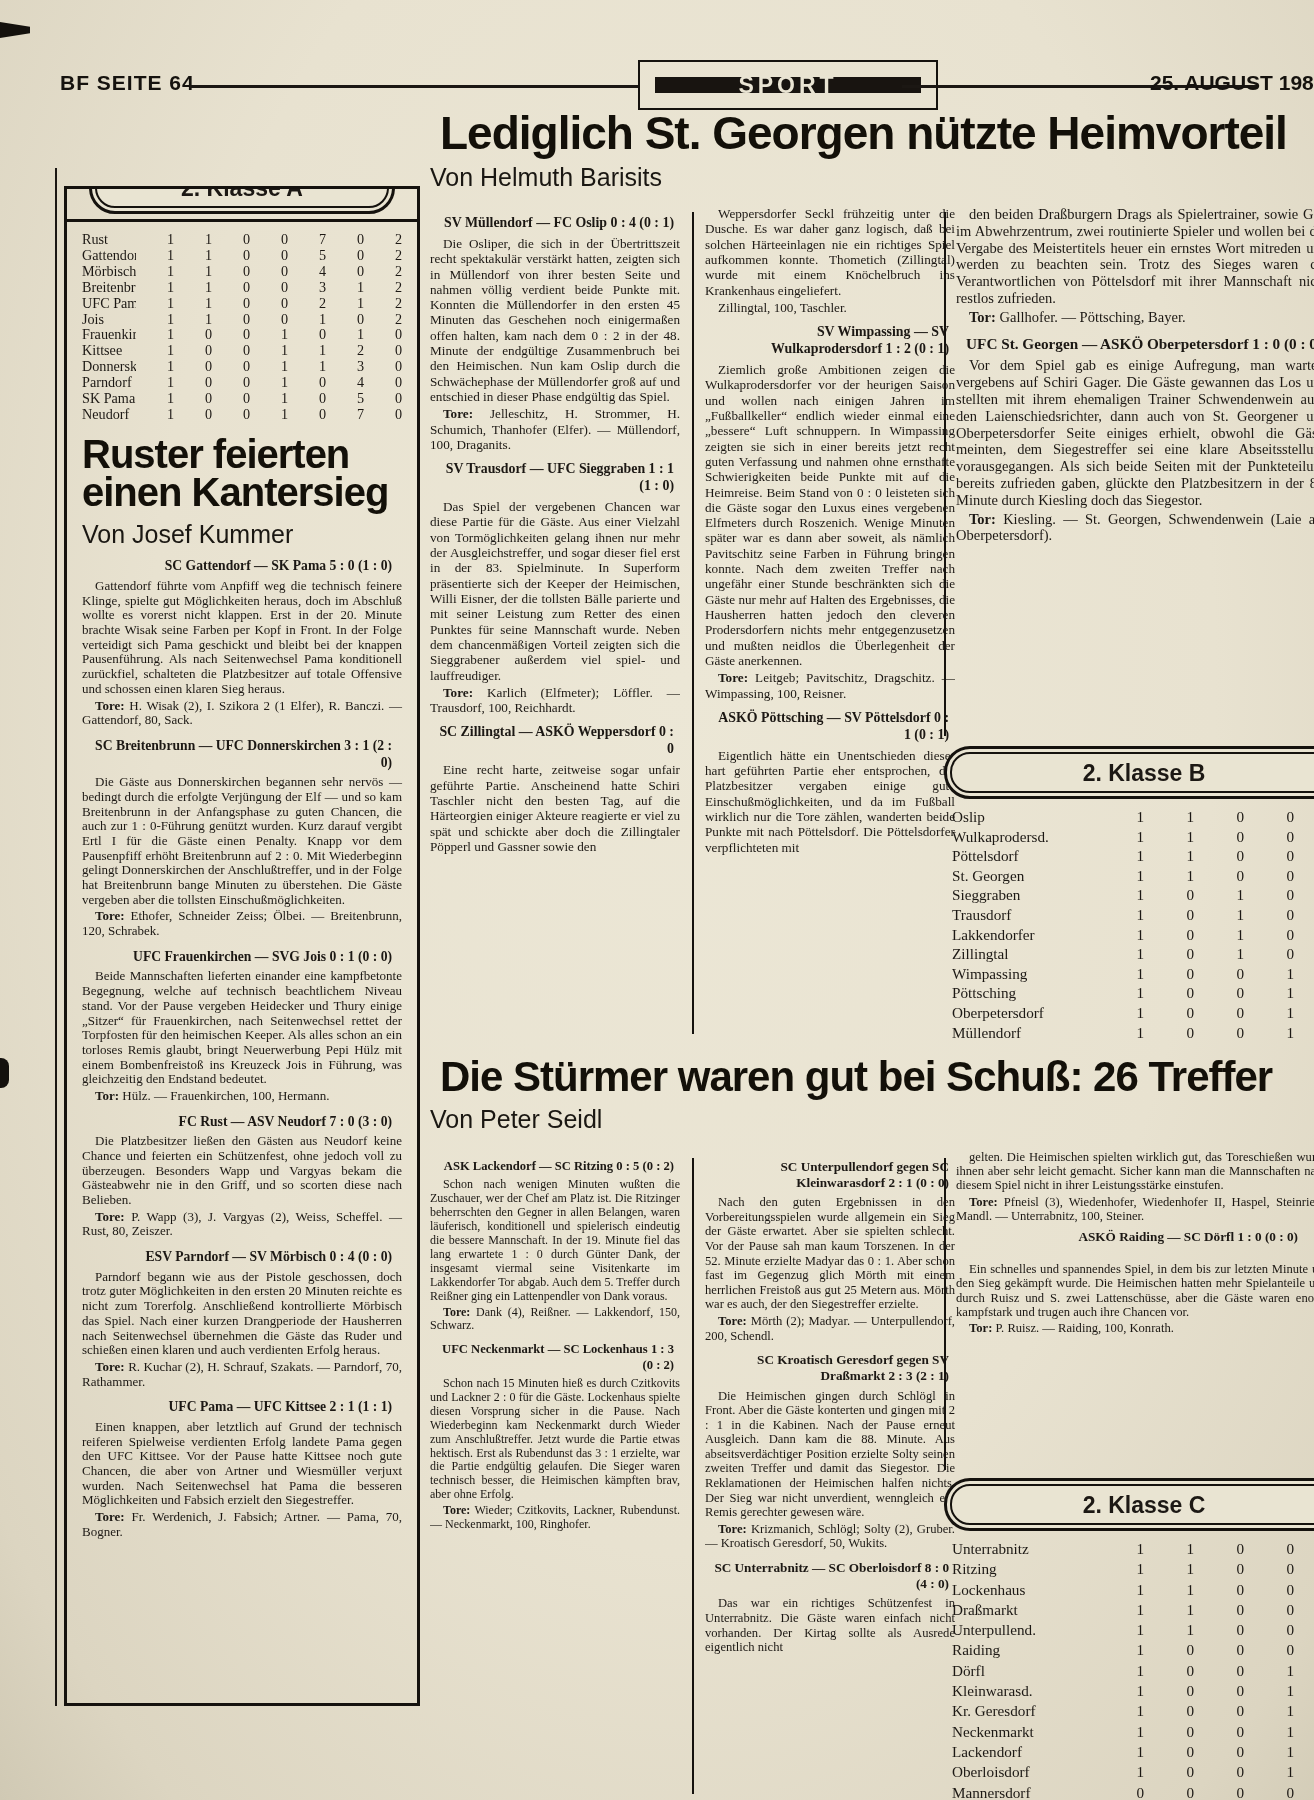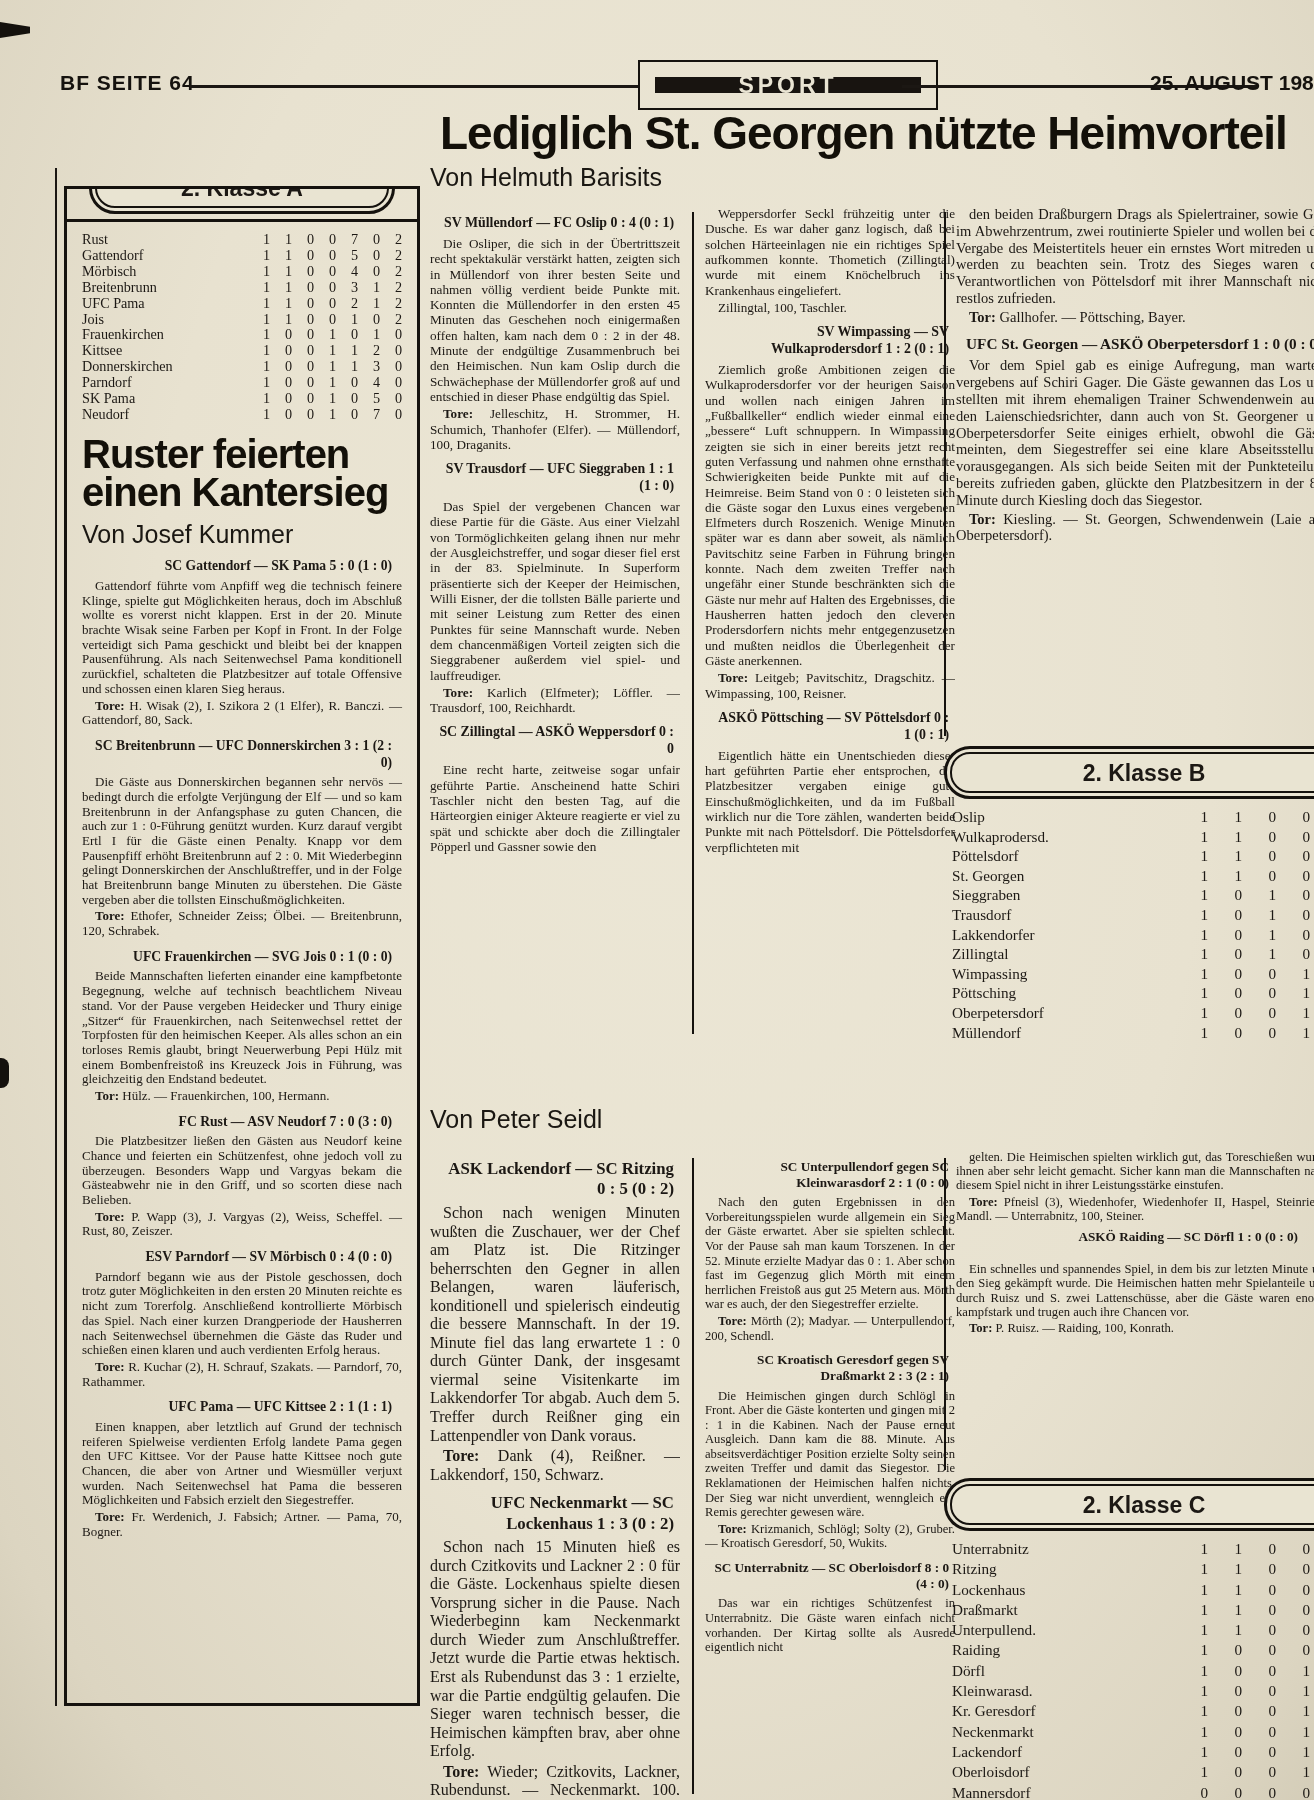--- a/index.html
+++ b/index.html
@@ -23,21 +23,21 @@
   .left-outer-line{left:55px;top:168px;width:2px;height:1538px;}
   .left-box{left:64px;top:186px;width:356px;height:1520px;border:3px solid #15120e;box-sizing:border-box;
     padding:0 15px 6px;overflow:hidden;}
   .pill{border:3px solid #15120e;border-radius:26px;padding:3px;background:#e9e4d2;box-sizing:border-box;}
   .pill-in{border:2px solid #15120e;border-radius:20px;text-align:center;
     font:bold 23px/1 "Liberation Sans",sans-serif;padding:8px 0 6px;}
   .pill-a{width:306px;margin:-28px auto 0;position:relative;z-index:2;}
   .under-line{height:3px;background:#15120e;margin:5px -18px 10px;}
   
   .tbl{font-family:"Liberation Serif","DejaVu Serif",serif;}
-  .trow{display:flex;align-items:flex-start;}
+  .trow{display:flex;align-items:flex-start;gap:16px;}
   .tname{flex:1 1 auto;white-space:nowrap;overflow:hidden;}
   .tnum{width:22px;text-align:right;flex:0 0 auto;}
   .tbl-a .trow{line-height:15.9px;font-size:14.2px;}
   .tbl-a{margin-bottom:8px;}
   .tbl-b .trow{line-height:19.6px;font-size:15.2px;}
   .tbl-c .trow{line-height:20.3px;font-size:15.2px;}
   .tbl-b .tnum,.tbl-c .tnum{width:34px;}
   .bbox{left:944px;top:746px;width:400px;}
   .cbox{left:944px;top:1478px;width:400px;}
   .bbox .tbl,.cbox .tbl{margin-top:8px;padding-left:8px;}
@@ -48,21 +48,21 @@
     white-space:nowrap;margin:16px;}
   .hl1{left:424px;top:94px;font-size:46px;line-height:1;}
   .hl2{left:424px;top:1040px;font-size:42px;line-height:1;}
   .by1{left:430px;top:162px;}
   .by2{left:430px;top:1104px;}
   
   .col{position:absolute;overflow:hidden;}
   .colA{left:430px;top:206px;width:250px;height:835px;font-size:13.2px;}
   .colB{left:705px;top:206px;width:250px;height:835px;font-size:13.2px;}
   .colC{left:956px;top:206px;width:372px;height:534px;font-size:14.5px;}
-  .colD{left:430px;top:1150px;width:250px;height:645px;font-size:16px;}
+  .colD{left:430px;top:1150px;width:250px;height:645px;font-size:12px;}
   .colE{left:705px;top:1150px;width:250px;height:648px;font-size:12.6px;}
   .colF{left:956px;top:1150px;width:372px;height:326px;font-size:12.6px;}
   .vrule{width:2px;background:#15120e;}
   .vr1{left:692px;top:212px;height:822px;}
   .vr2{left:944px;top:212px;height:524px;}
   .vr3{left:692px;top:1158px;height:636px;}
   .vr4{left:944px;top:1158px;height:312px;}
   
   .para{margin:0 0 2px;text-indent:13px;text-align:justify;line-height:1.16;}
   .colF .para,#left-sections .para{line-height:1.13;}
@@ -368,20 +368,21 @@
           <span class="tname">Müllendorf</span>
           <span class="tnum">1</span>
           <span class="tnum">0</span>
           <span class="tnum">0</span>
           <span class="tnum">1</span>
           <span class="tnum">0</span>
         </div>
       </div>
   </div>
 
+  <h1 class="abs headline hl2">Die Stürmer waren gut bei Schuß: 26 Treffer</h1>
   <div class="abs byline by2">Von Peter Seidl</div>
   <div class="col colD">
       <div class="shead">ASK Lackendorf — SC Ritzing 0 : 5 (0 : 2)</div>
       <p class="para">Schon nach wenigen Minuten wußten die Zuschauer, wer der Chef am Platz ist. Die Ritzinger beherrschten den Gegner in allen Belangen, waren läuferisch, konditionell und spielerisch eindeutig die bessere Mannschaft. In der 19. Minute fiel das lang erwartete 1 : 0 durch Günter Dank, der insgesamt viermal seine Visitenkarte im Lakkendorfer Tor abgab. Auch dem 5. Treffer durch Reißner ging ein Lattenpendler von Dank voraus.</p>
       <p class="para tore"><b>Tore:</b> Dank (4), Reißner. — Lakkendorf, 150, Schwarz.</p>
       <div class="shead">UFC Neckenmarkt — SC Lockenhaus 1 : 3 (0 : 2)</div>
       <p class="para">Schon nach 15 Minuten hieß es durch Czitkovits und Lackner 2 : 0 für die Gäste. Lockenhaus spielte diesen Vorsprung sicher in die Pause. Nach Wiederbeginn kam Neckenmarkt durch Wieder zum Anschlußtreffer. Jetzt wurde die Partie etwas hektisch. Erst als Rubendunst das 3 : 1 erzielte, war die Partie endgültig gelaufen. Die Sieger waren technisch besser, die Heimischen kämpften brav, aber ohne Erfolg.</p>
       <p class="para tore"><b>Tore:</b> Wieder; Czitkovits, Lackner, Rubendunst. — Neckenmarkt, 100, Ringhofer.</p>
     </div>
   <div class="abs vrule vr3"></div>

